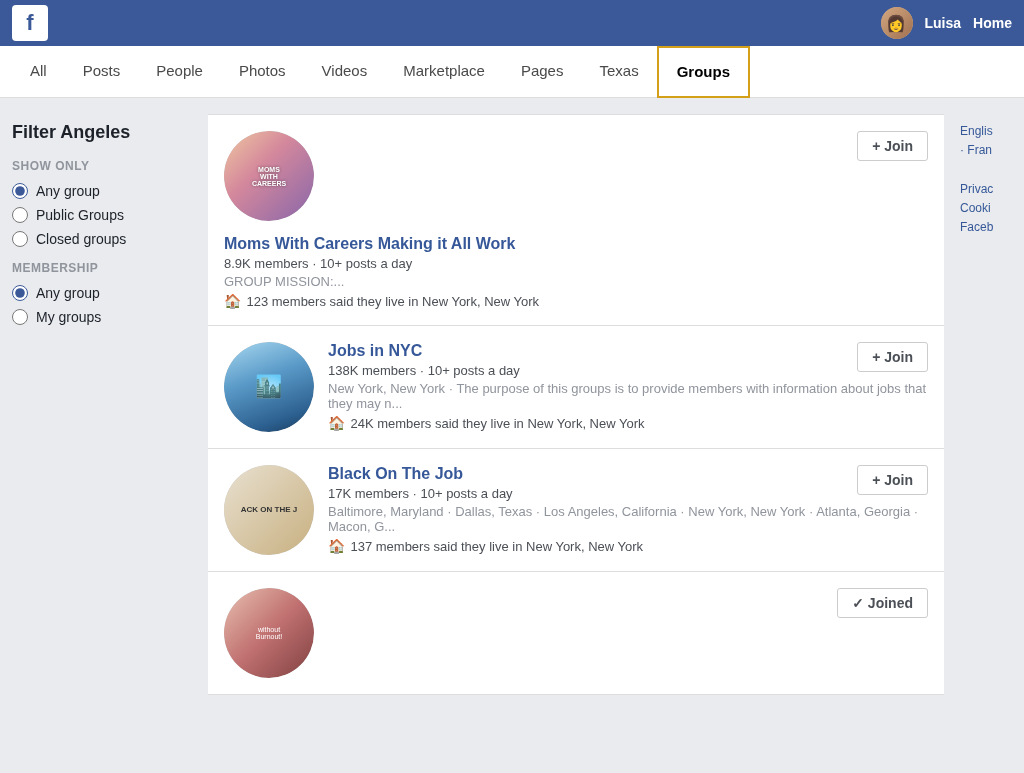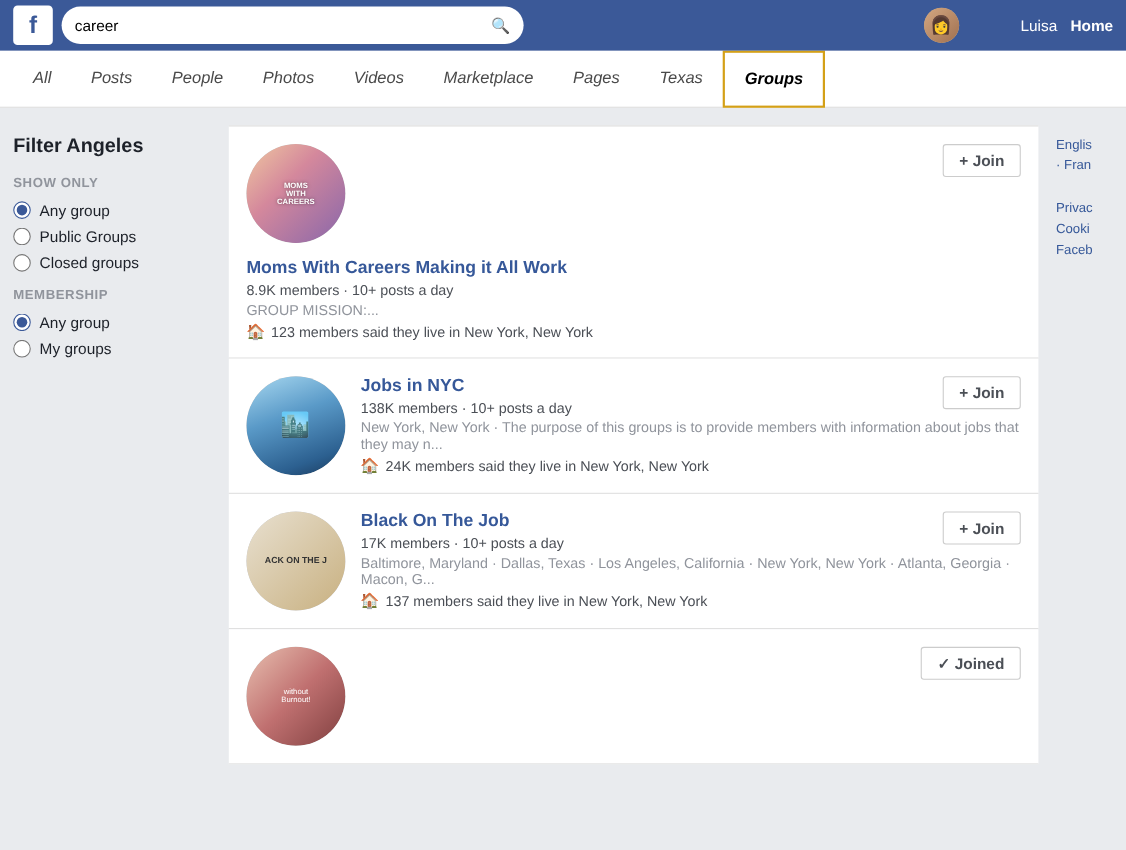--- a/index.html
+++ b/index.html
@@ -57,23 +57,22 @@
       overflow: hidden;
       display: flex; align-items: center; justify-content: center;
     }
     #avatar-img {
       width: 32px; height: 32px;
       border-radius: 50%;
       background: linear-gradient(135deg, #c8a882 0%, #a07850 100%);
     }
     #username {
       color: #fff;
-      font-weight: 400;
-      font-size: 14px;
-      margin-left: 44px;
+      font-weight: 700;
+      font-size: 14px;
     }
     #home-link {
       color: #fff;
       font-weight: 600;
       font-size: 14px;
     }
 
     
     #nav-tabs {
       background: #fff;
@@ -87,21 +86,20 @@
     .nav-tab {
       padding: 0 18px;
       height: 52px;
       display: flex; align-items: center;
       font-size: 15px;
       color: #4a4a4a;
       cursor: pointer;
       text-decoration: none;
       white-space: nowrap;
       border-bottom: 3px solid transparent;
-      font-style: italic;
     }
     .nav-tab.active {
       color: #000;
       font-weight: 700;
       border-bottom: 3px solid #d4a017;
       background: #fff;
       border: 2px solid #d4a017;
       border-radius: 0;
       padding: 0 18px;
     }
@@ -277,24 +275,20 @@
       display: flex; align-items: center; justify-content: center;
       font-size: 8px; color: #fff; text-align: center; padding: 6px;
     }
   </style>
 </head>
 <body>
 
 <div id="header">
   <div id="fb-logo">
     <span>f</span>
-  </div>
-  <div id="search-bar">
-    <input id="search-input" type="text" value="career" style="">
-    <span id="search-icon-wrap">🔍</span>
   </div>
   <div id="header-right">
     <div id="avatar-wrap">
       <div id="avatar-img" style="width:32px;height:32px;border-radius:50%;background:linear-gradient(135deg,#d4a882,#a07050);display:flex;align-items:center;justify-content:center;font-size:16px;">👩</div>
     </div>
     <span id="username">Luisa</span>
     <span id="home-link">Home</span>
   </div>
 </div>
 

